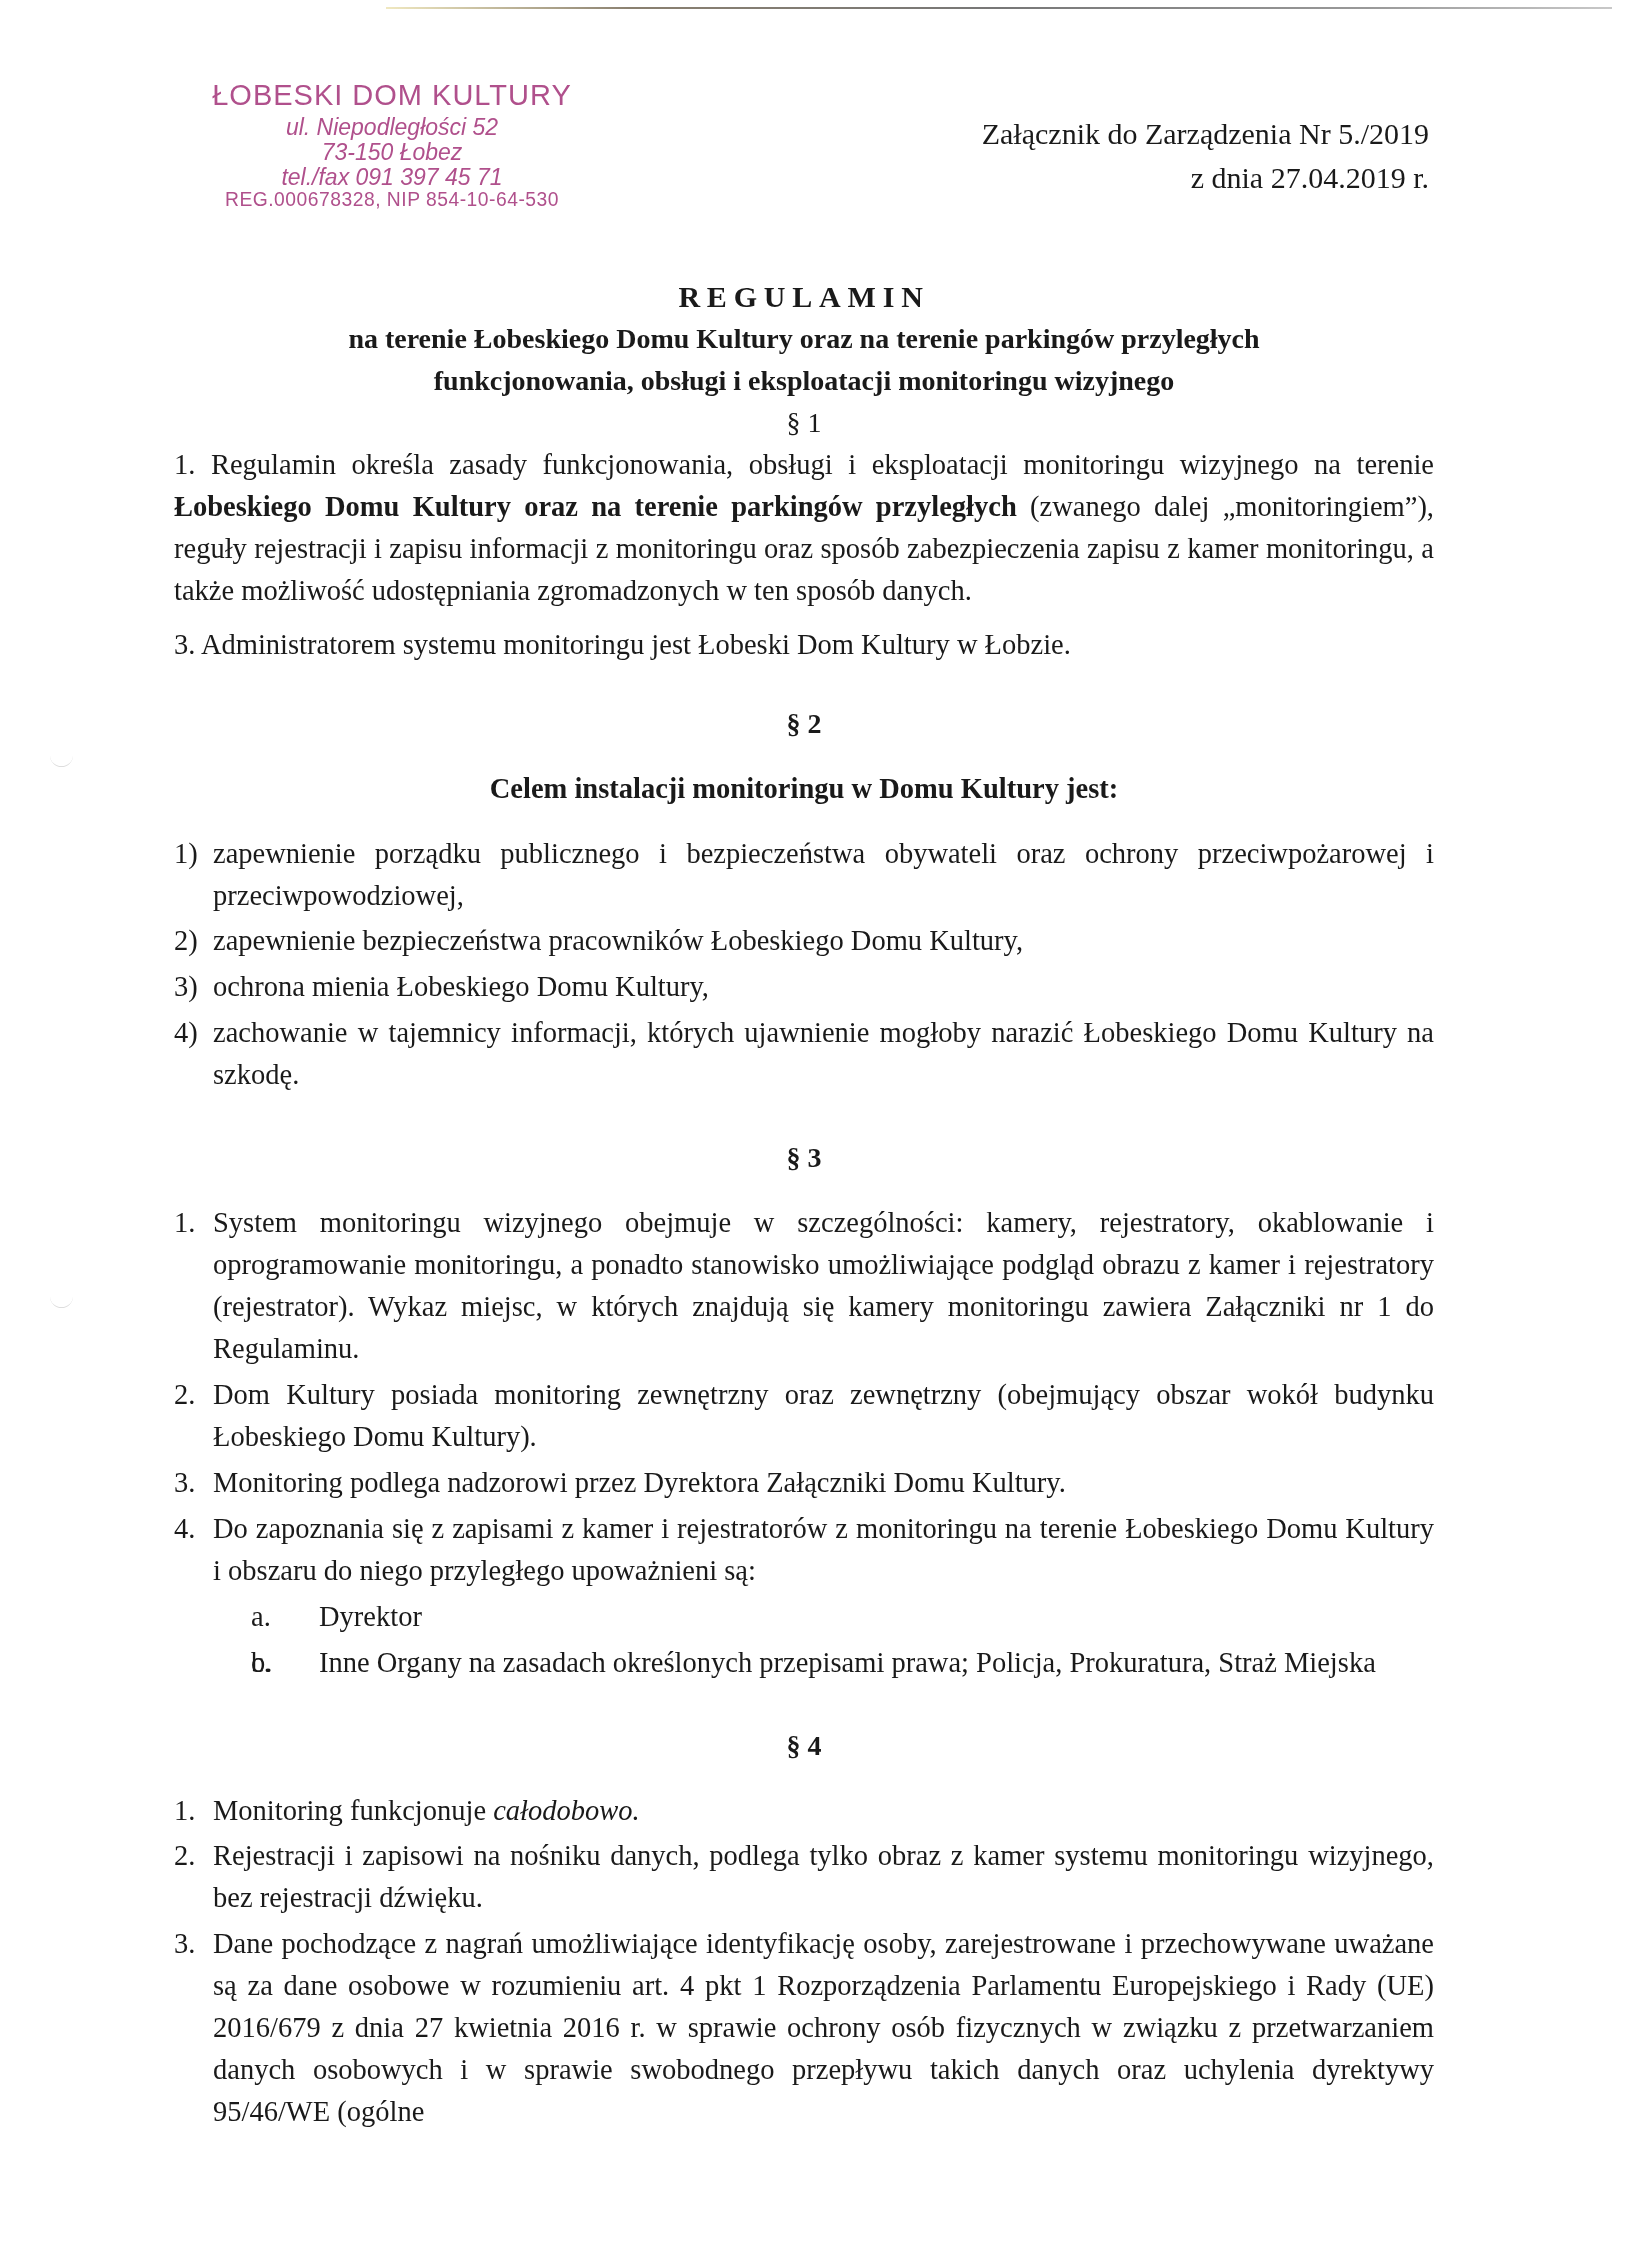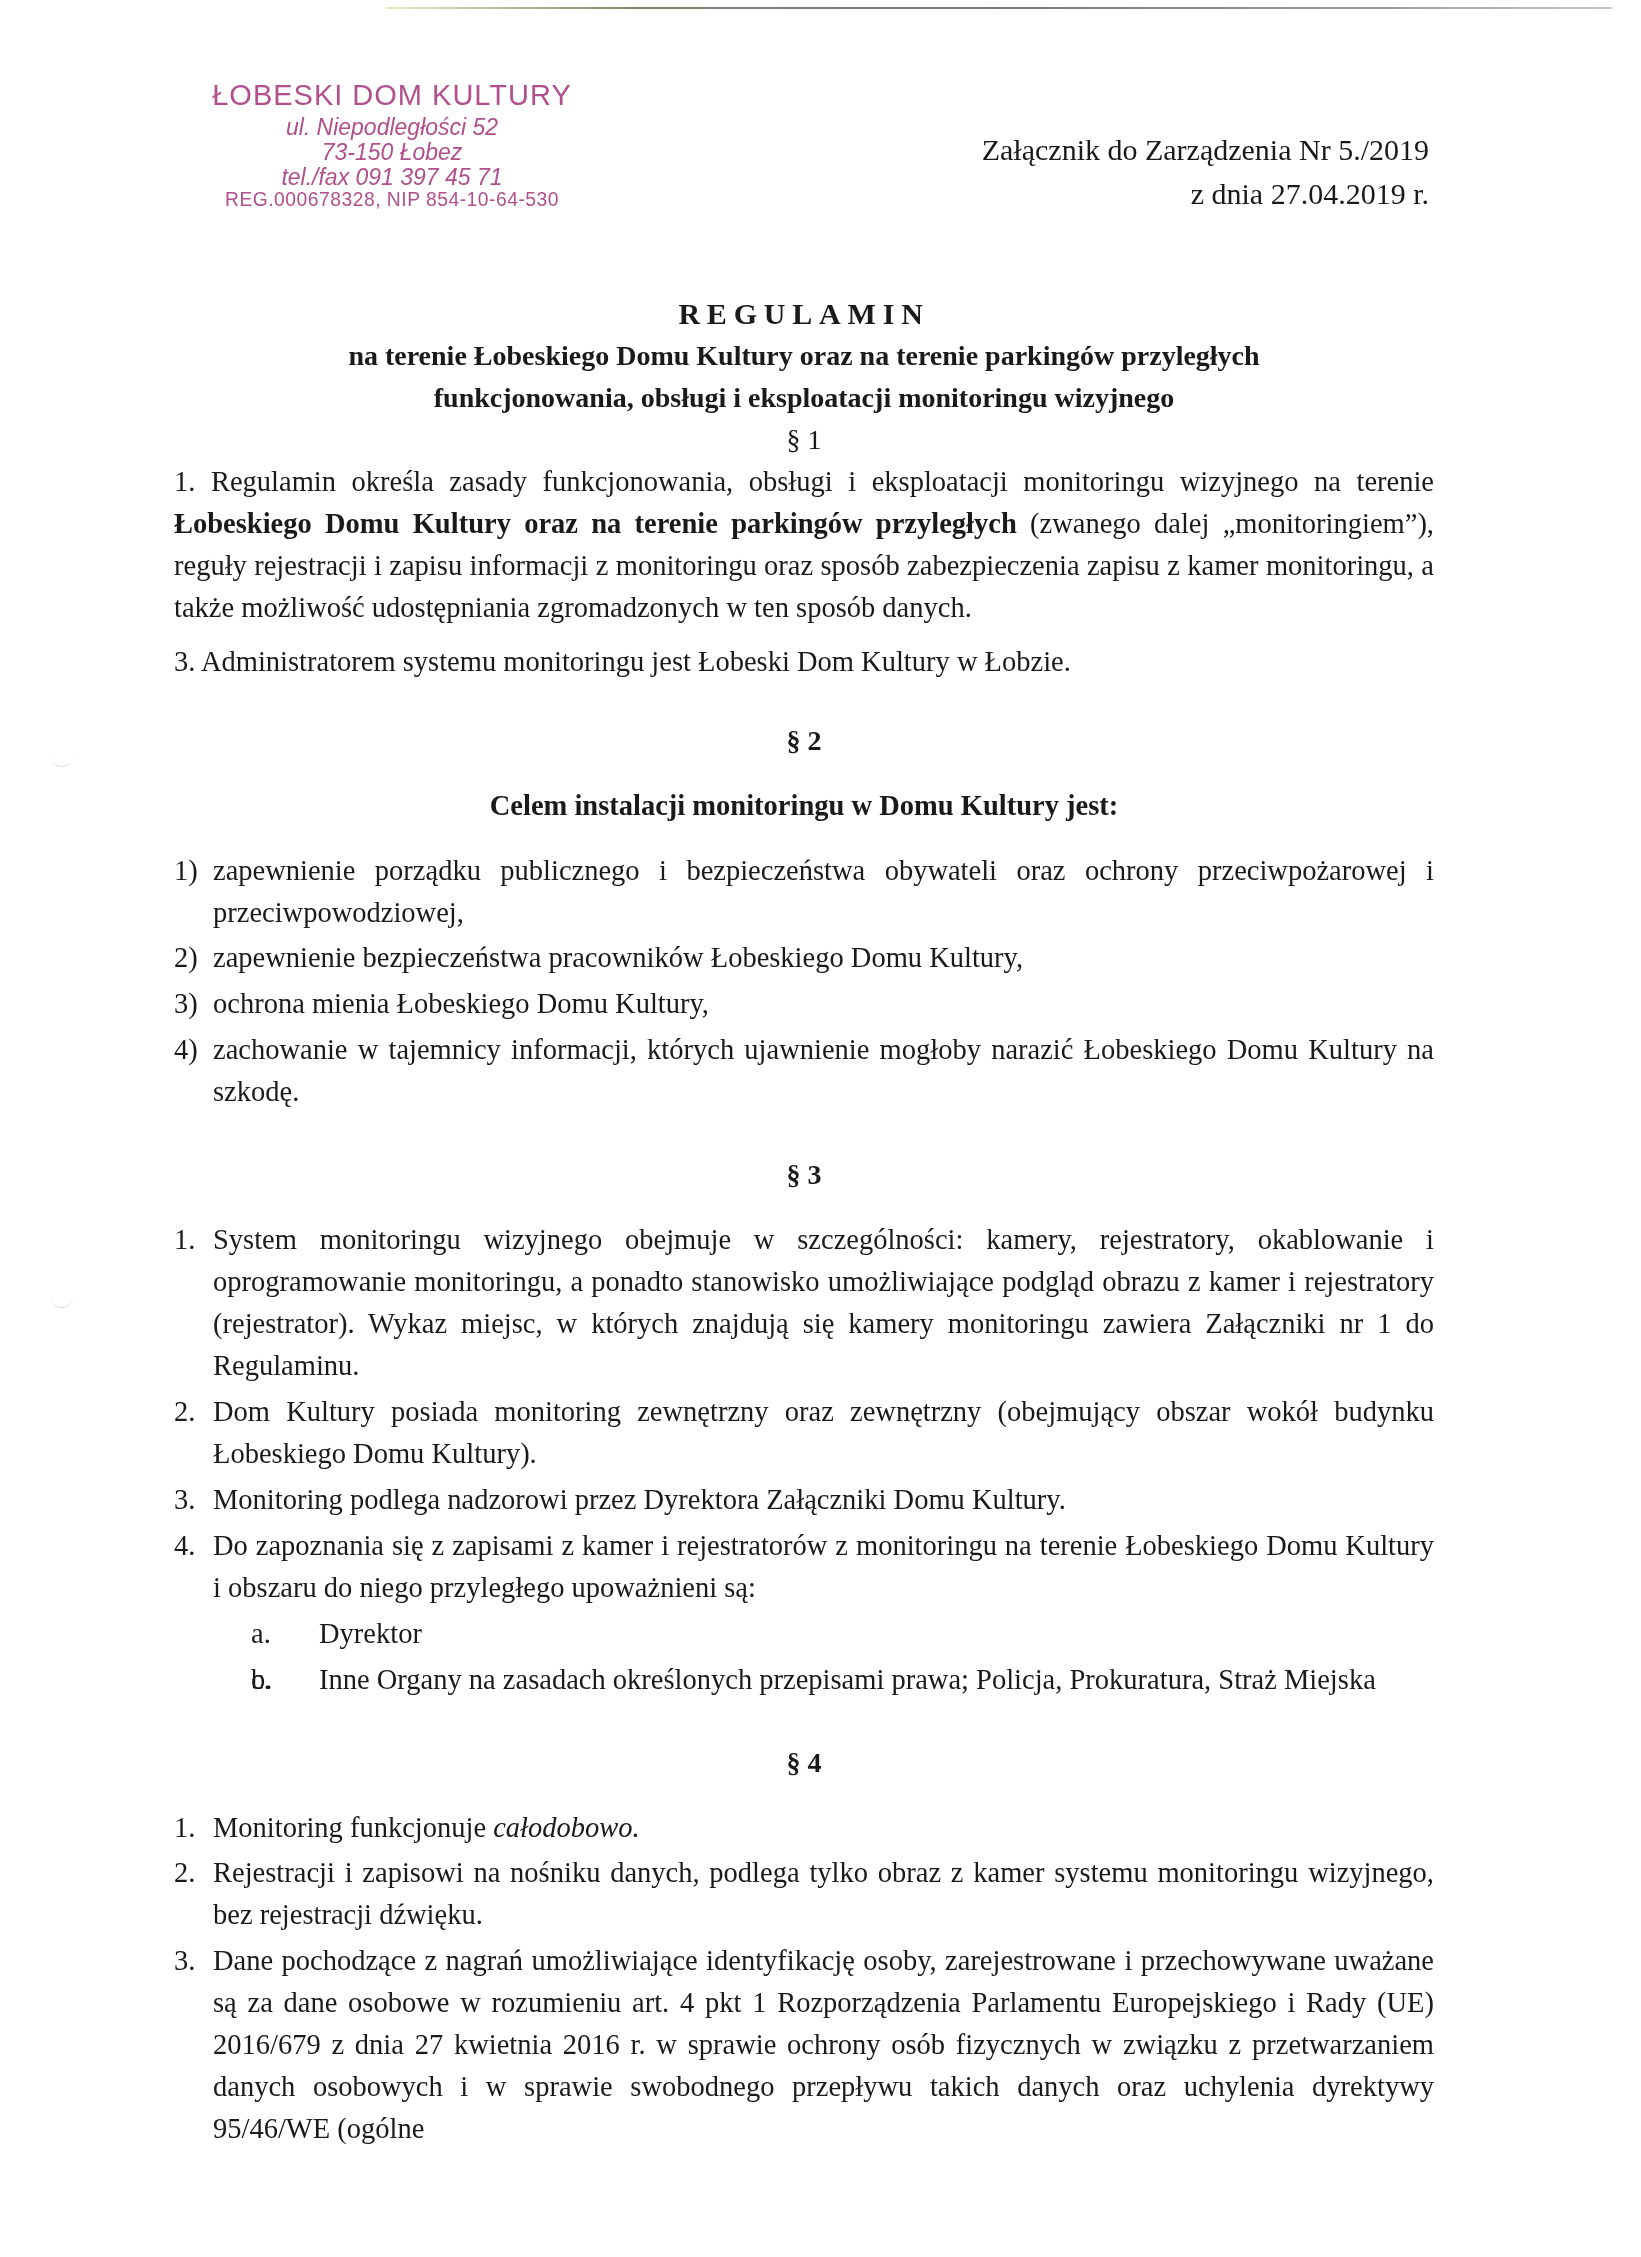--- a/index.html
+++ b/index.html
@@ -14,25 +14,25 @@
   }
   .stamp {
     position: absolute; left: 189px; top: 81px; width: 406px;
     font-family: "Liberation Sans", "DejaVu Sans", sans-serif;
     color: #b0508c; text-align: center; line-height: 1.0;
   }
   .stamp .name { font-size: 29px; letter-spacing: 1px; margin-bottom: 5.8px; }
   .stamp .line { font-size: 23px; margin-bottom: 1.9px; font-style: italic; }
   .stamp .reg { font-size: 19.3px; letter-spacing: 0.5px; transform: scaleY(1.05); }
   .annex {
-    position: absolute; right: 212px; top: 128px; text-align: right;
+    position: absolute; right: 212px; top: 112px; text-align: right;
     font-size: 30px; line-height: 44px; color: #1a1a1a;
   }
   .content {
-    position: absolute; left: 174px; top: 293px; width: 1260px;
+    position: absolute; left: 174px; top: 276px; width: 1260px;
     font-size: 28.5px; line-height: 42px;
   }
   .title { text-align: center; font-weight: bold; font-size: 30px; letter-spacing: 6.8px; margin: 0; line-height: 42px; }
   .subtitle { text-align: center; font-weight: bold; font-size: 28px; margin: 0; line-height: 42px; }
   .par { text-align: center; font-size: 28px; margin: 0; line-height: 42px; }
   .par.bold { font-weight: bold; }
   p.body { margin: 0; text-align: justify; }
   .gap-sm { height: 5.8px; }
   .gap-md { height: 23px; }
   .gap-lg { height: 37px; }

